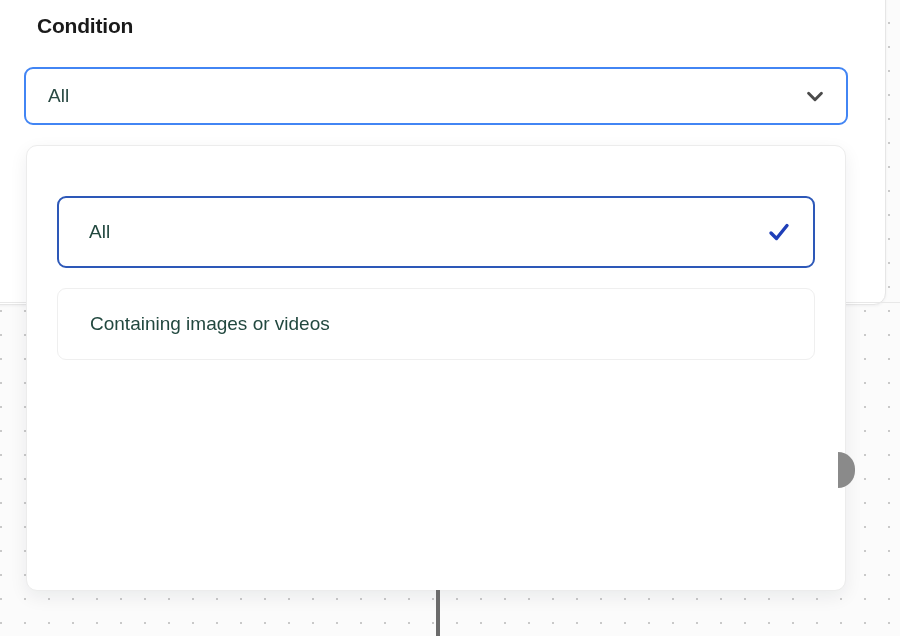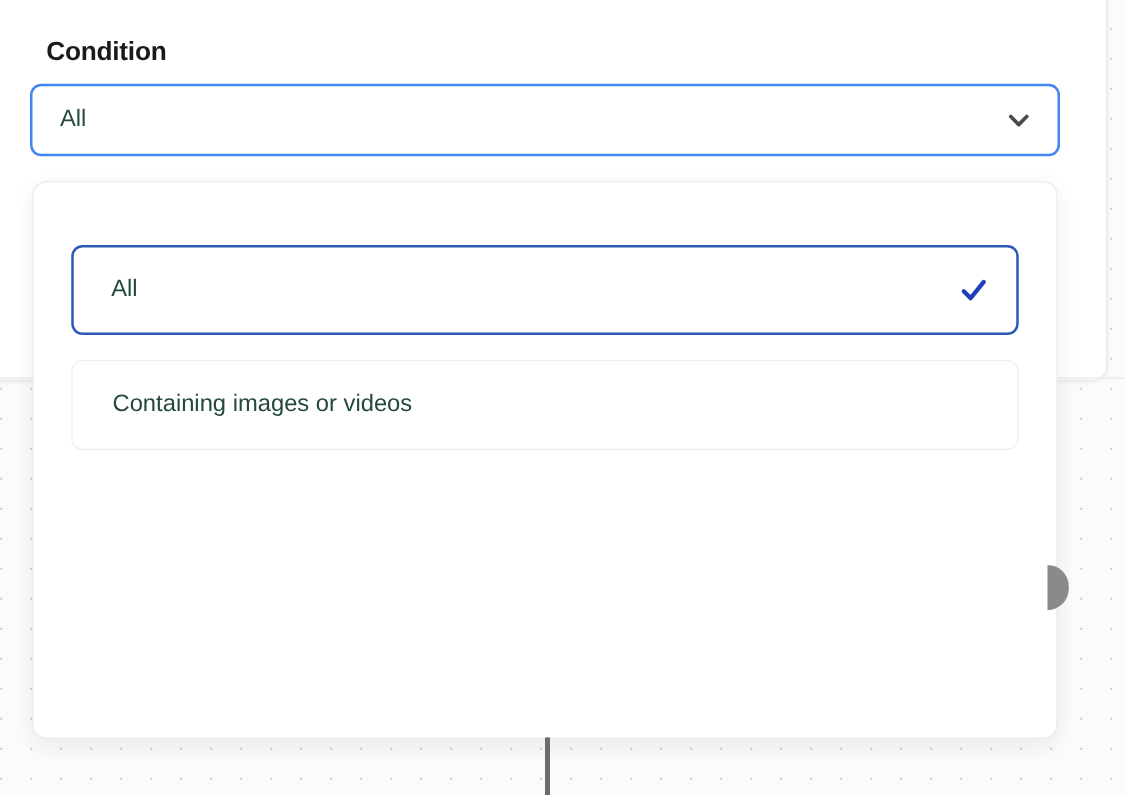--- a/index.html
+++ b/index.html
@@ -35,21 +35,21 @@
     background: #ffffff;
     border: 1px solid #e6e6e6;
     border-radius: 12px;
     box-shadow: 0 1px 3px rgba(16,24,40,0.05);
   }
 
   
   #condition-label {
     position: absolute;
     left: 37px;
-    top: 28px;
+    top: 12px;
     font-size: 21px;
     font-weight: 700;
     letter-spacing: -0.2px;
     color: #1a1a1a;
     line-height: 28px;
   }
 
   
   #condition-select {
     position: absolute;

